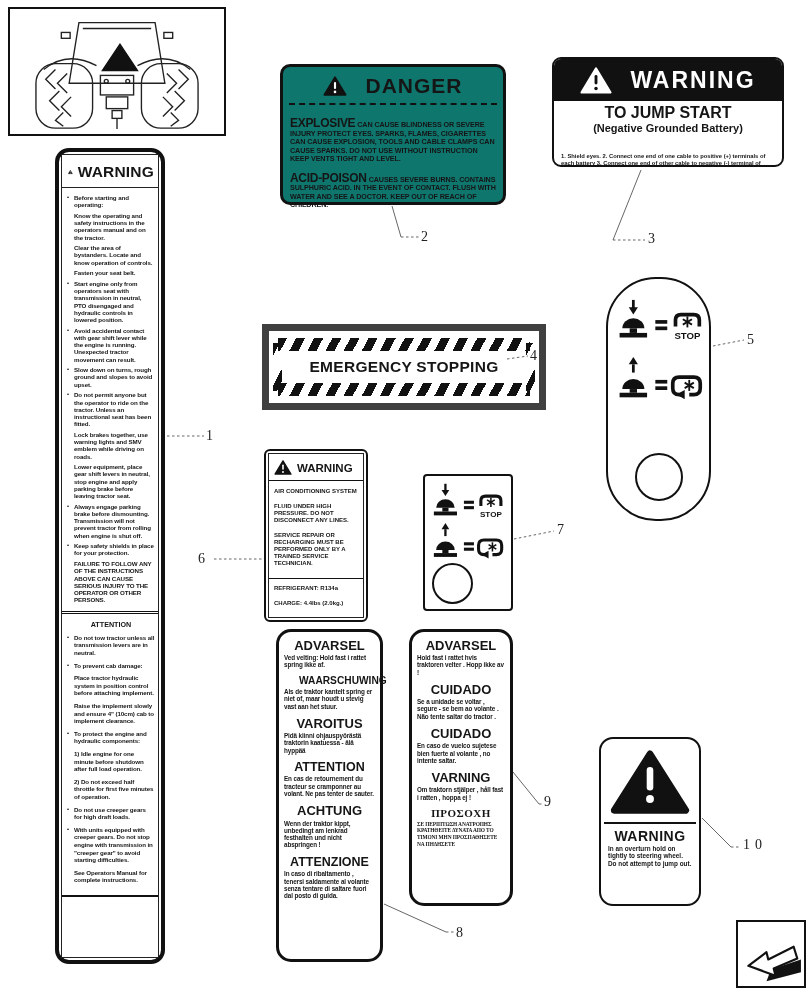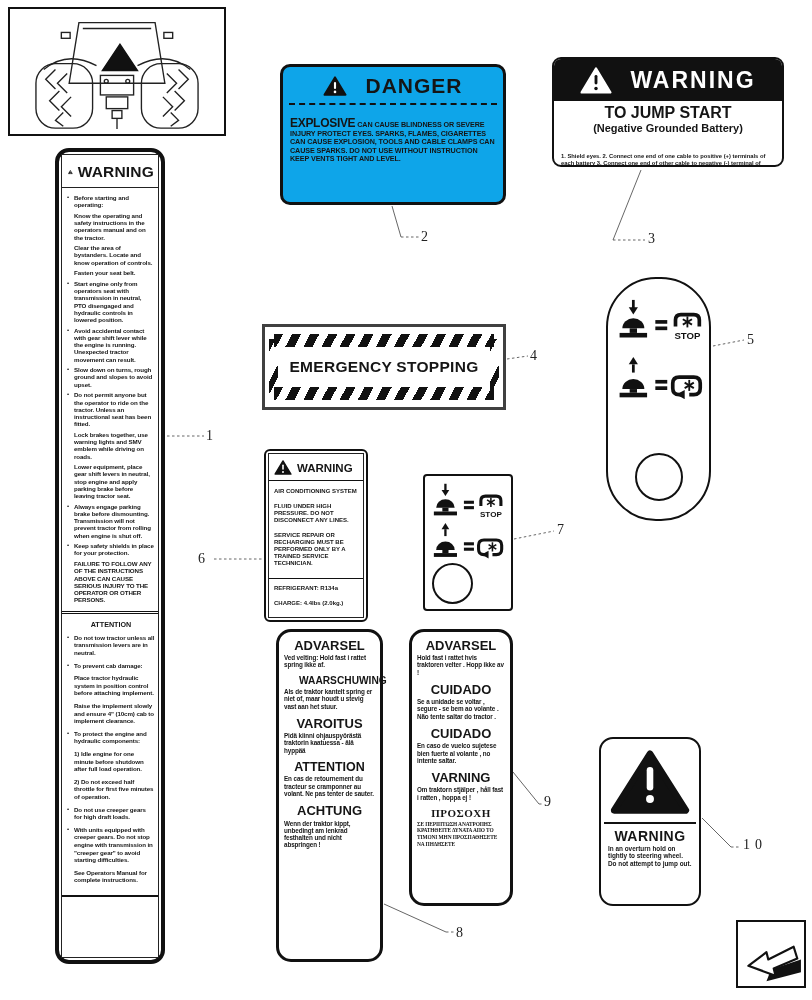--- a/index.html
+++ b/index.html
@@ -19,38 +19,38 @@
   .l1-body{padding:6px 3px 4px 5px;border-bottom:3px double #111;}
   .li{display:flex;font-size:6.2px;line-height:7.2px;font-weight:700;letter-spacing:-.1px;margin-bottom:3.5px;}
   .li .blt{width:7px;flex:none;font-size:6px;}
   .li.p{padding-left:7px;}
   .l1-att{padding:4px 3px 6px 5px;border-bottom:2px solid #111;}
   .l1-att .li{line-height:7.6px;margin-bottom:5px;}
   .att-title{text-align:center;font-size:7.2px;font-weight:700;margin:2px 0 5px;}
   .l1-tail{flex:1;}
 
   
-  #label2{left:280px;top:64px;width:226px;height:141px;border:3px solid #111;border-radius:10px;background:#0ea5e9;padding:3px 6px;}
+  #label2{left:280px;top:64px;width:226px;height:141px;border:3px solid #111;border-radius:10px;background:#0f766e;padding:3px 6px;}
   .l2-head{display:flex;align-items:center;justify-content:center;gap:18px;padding:4px 0 5px;border-bottom:2px dashed #111;}
   .l2-head .hdr-txt{font-size:21px;font-weight:700;letter-spacing:1px;}
   .l2-body{padding:7px 1px 0;}
   .l2-p{font-size:7.2px;line-height:8.5px;font-weight:700;letter-spacing:-.1px;margin-bottom:10px;}
   .lead{font-size:12px;letter-spacing:-.3px;}
 
   
   #label3{left:552px;top:57px;width:232px;height:110px;border:2px solid #111;border-radius:9px;background:#fff;overflow:hidden;}
   .l3-head{background:#111;color:#fff;display:flex;align-items:center;justify-content:center;gap:18px;height:42px;}
   .l3-head .hdr-txt{font-size:23px;font-weight:700;letter-spacing:2px;}
   .l3-body{padding:3px 7px;}
   .l3-title{text-align:center;font-weight:700;font-size:16px;}
   .l3-sub{text-align:center;font-weight:700;font-size:11px;margin-bottom:19px;}
   .l3-text{font-size:5.8px;line-height:6.8px;font-weight:700;}
 
   
-  #label4{left:262px;top:324px;width:244px;height:86px;border:3px solid #404040;background:#fff;}
+  #label4{left:262px;top:324px;width:284px;height:86px;border:7px solid #404040;background:#fff;}
   .hz{position:absolute;background:repeating-linear-gradient(118deg,#111 0 8px,transparent 8px 16px);}
   .hz-top{left:9px;right:9px;top:7px;height:13px;}
   .hz-bot{left:9px;right:9px;bottom:7px;height:13px;}
   .hz-left{left:4px;top:12px;bottom:12px;width:9px;background:repeating-linear-gradient(118deg,#111 0 6px,transparent 6px 20px);}
   .hz-right{right:4px;top:12px;bottom:12px;width:9px;background:repeating-linear-gradient(118deg,#111 0 6px,transparent 6px 20px);}
   .l4-text{position:absolute;inset:0;display:flex;flex-direction:column;align-items:center;justify-content:center;
            font-size:15.5px;font-weight:700;letter-spacing:.3px;line-height:1.5;}
 
   
   #label5{left:606px;top:277px;width:105px;height:244px;border:2.5px solid #111;border-radius:50px;background:#fff;
@@ -235,20 +235,21 @@
   <div class="l2-head">
     <svg width="24" height="20" viewBox="0 0 40 34">
       <polygon points="20,2 38,32 2,32" fill="#111" stroke="#111" stroke-width="3" stroke-linejoin="round"></polygon>
       <rect x="18.2" y="10" width="3.6" height="12" rx="1.8" fill="#fff"></rect>
       <circle cx="20" cy="27" r="2.2" fill="#fff"></circle>
     </svg>
     <span class="hdr-txt">DANGER</span>
   </div>
   <div class="l2-body">
     <p class="l2-p"><span class="lead">EXPLOSIVE</span> <span>CAN CAUSE BLINDNESS OR SEVERE INJURY PROTECT EYES. SPARKS, FLAMES, CIGARETTES CAN CAUSE EXPLOSION, TOOLS AND CABLE CLAMPS CAN CAUSE SPARKS. DO NOT USE WITHOUT INSTRUCTION KEEP VENTS TIGHT AND LEVEL.</span></p>
+    <p class="l2-p"><span class="lead">ACID-POISON</span> <span>CAUSES SEVERE BURNS. CONTAINS SULPHURIC ACID. IN THE EVENT OF CONTACT. FLUSH WITH WATER AND SEE A DOCTOR. KEEP OUT OF REACH OF CHILDREN.</span></p>
   </div>
 </div>
 
 <div id="label3" class="abs">
   <div class="l3-head">
     <svg width="32" height="27" viewBox="0 0 40 34">
       <polygon points="20,2 38,32 2,32" fill="#fff" stroke="#fff" stroke-width="3" stroke-linejoin="round"></polygon>
       <rect x="18.2" y="10" width="3.6" height="12" rx="1.8" fill="#111"></rect>
       <circle cx="20" cy="27" r="2.2" fill="#111"></circle>
     </svg>
@@ -378,20 +379,24 @@
     <div class="sec-h">VAROITUS</div>
     <div class="sec-t">Pidä kiinni ohjauspyörästä traktorin kaatuessa - älä hyppää</div>
   </div>
   <div class="sec">
     <div class="sec-h">ATTENTION</div>
     <div class="sec-t">En cas de retournement du tracteur se cramponner au volant. Ne pas tenter de sauter.</div>
   </div>
   <div class="sec">
     <div class="sec-h">ACHTUNG</div>
     <div class="sec-t">Wenn der traktor kippt, unbedingt am lenkrad festhalten und nicht abspringen !</div>
+  </div>
+  <div class="sec">
+    <div class="sec-h">ATTENZIONE</div>
+    <div class="sec-t">In caso di ribaltamento , tenersi saldamente al volante senza tentare di saltare fuori dal posto di guida.</div>
   </div>
 </div>
 
 <div id="label9" class="abs">
   <div class="sec">
     <div class="sec-h">ADVARSEL</div>
     <div class="sec-t">Hold fast i rattet hvis traktoren velter . Hopp ikke av !</div>
   </div>
   <div class="sec">
     <div class="sec-h">CUIDADO</div>

